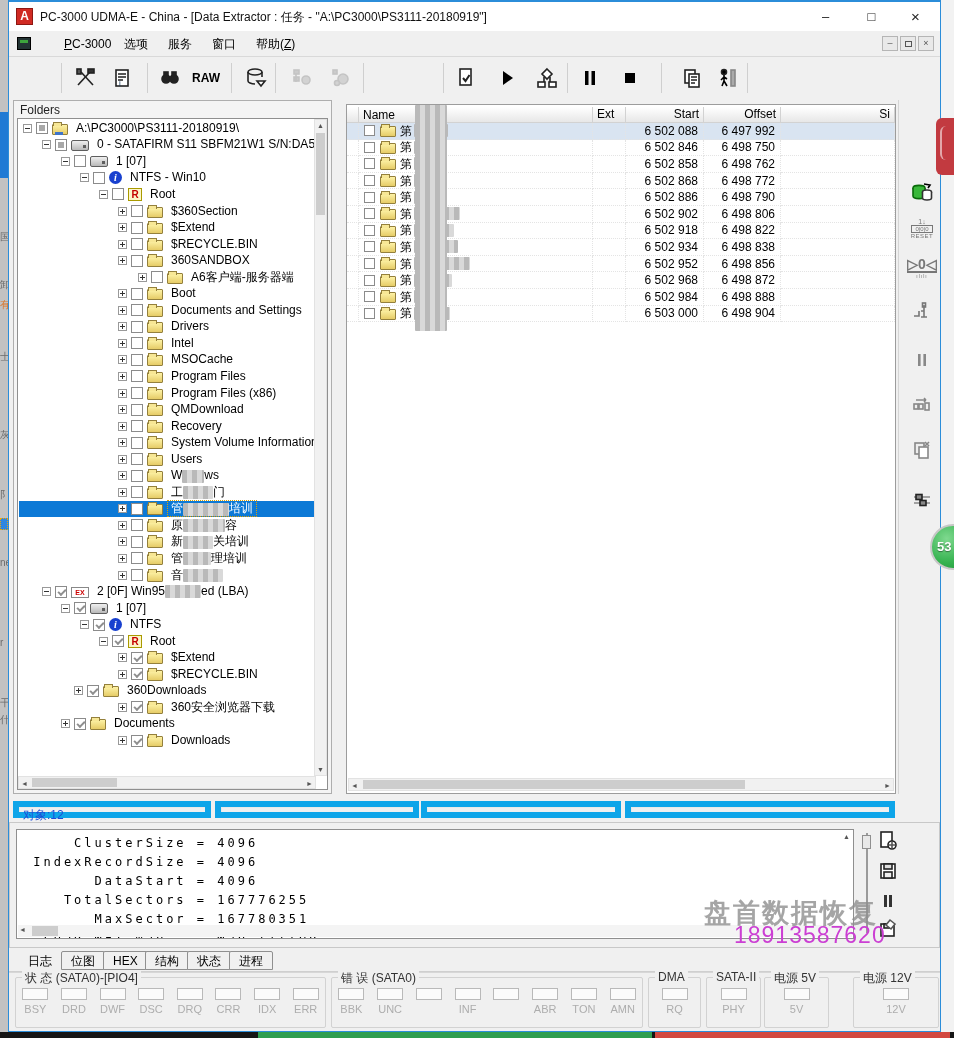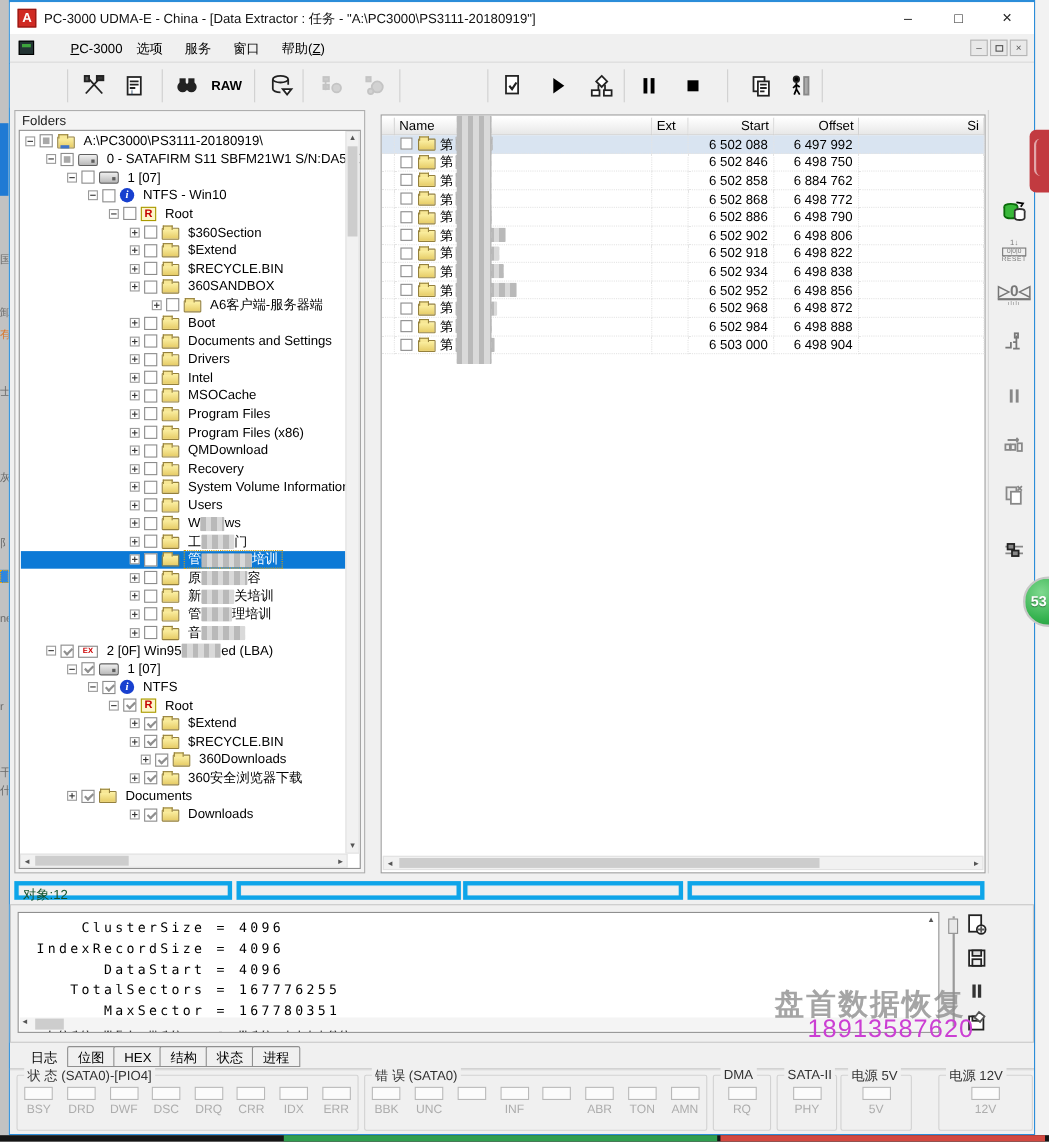--- a/index.html
+++ b/index.html
@@ -86,22 +86,22 @@
   .frow .num{justify-content:flex-end;}
   .frow.sel{background:#d9e4f1;}
   .frow .cb{margin-right:5px;width:11px;height:11px;}
   .frow .ticon{margin-right:4px;}
   .hdr-smudge{position:absolute;left:68px;top:0px;width:32px;height:226px;z-index:5;}
   
   .right-rail{position:absolute;left:889px;top:98px;width:43px;height:694px;border-left:1px solid #d5d5d5;}
   .rail-item{position:absolute;left:8px;width:30px;display:flex;justify-content:center;}
   
   .statusbar{position:absolute;left:0;top:797px;width:100%;height:21px;}
-  .sb-sec{position:absolute;top:2px;height:17px;border:4px solid #0ea5e9;box-shadow:inset 1px 1px 0 #e9e9e9;
-    font-size:12px;line-height:16px;padding-left:4px;background:#f0f0f0;color:#14532d;white-space:nowrap;}
+  .sb-sec{position:absolute;top:2px;height:17px;border:6px solid #0ea5e9;box-shadow:inset 1px 1px 0 #e9e9e9;
+    font-size:12px;line-height:16px;padding-left:4px;background:#f0f0f0;color:#1d4ed8;white-space:nowrap;}
   
   .log-panel{position:absolute;left:0;top:820px;width:100%;height:126px;border:1px solid #c8c8c8;background:#f0f0f0;}
   .log-box{position:absolute;left:6px;top:6px;width:838px;height:110px;border:1px solid #8f8f8f;background:#fff;overflow:hidden;}
   .log-box pre{margin:4px 0 0 6px;font-family:"DejaVu Sans Mono","Liberation Mono",monospace;font-size:12px;
     letter-spacing:3px;line-height:19px;color:#000;}
   .log-uparr{position:absolute;right:3px;top:3px;color:#555;font-size:7px;}
   .log-hsb{position:absolute;left:1px;bottom:1px;width:834px;height:12px;background:#f4f4f4;}
   .log-hsb .thumb{position:absolute;left:14px;top:1px;width:26px;height:10px;background:#cdcdcd;}
   .log-slider{position:absolute;left:852px;top:10px;width:10px;height:100px;}
   .log-slider::before{content:"";position:absolute;left:4px;top:0;width:2px;height:100%;background:#9a9a9a;}
@@ -478,21 +478,21 @@
               <span class="cb k"></span>
               <span class="ticon i-folder"></span>
               <span class="lbl">$Extend</span>
             </div>
             <div class="trow" style="padding-left: 99px;">
               <span class="exp p"></span>
               <span class="cb k"></span>
               <span class="ticon i-folder"></span>
               <span class="lbl">$RECYCLE.BIN</span>
             </div>
-            <div class="trow" style="padding-left: 109px;">
+            <div class="trow" style="padding-left: 55px;">
               <span class="exp p"></span>
               <span class="cb k"></span>
               <span class="ticon i-folder"></span>
               <span class="lbl">360Downloads</span>
             </div>
             <div class="trow" style="padding-left: 99px;">
               <span class="exp p"></span>
               <span class="cb k"></span>
               <span class="ticon i-folder"></span>
               <span class="lbl">360安全浏览器下载</span>
@@ -549,21 +549,21 @@
             <div class="cell"></div>
             <div class="cell num">6 502 846</div>
             <div class="cell num">6 498 750</div>
             <div class="cell"></div>
           </div>
           <div class="frow fl-grid">
             <div class="cell"></div>
             <div class="cell"><span class="cb"></span><span class="ticon i-folder"></span>第<span class="censor" style="width: 30px; margin-left: 2px;"></span></div>
             <div class="cell"></div>
             <div class="cell num">6 502 858</div>
-            <div class="cell num">6 884 762</div>
+            <div class="cell num">6 498 762</div>
             <div class="cell"></div>
           </div>
           <div class="frow fl-grid">
             <div class="cell"></div>
             <div class="cell"><span class="cb"></span><span class="ticon i-folder"></span>第<span class="censor" style="width: 30px; margin-left: 2px;"></span></div>
             <div class="cell"></div>
             <div class="cell num">6 502 868</div>
             <div class="cell num">6 498 772</div>
             <div class="cell"></div>
           </div>

